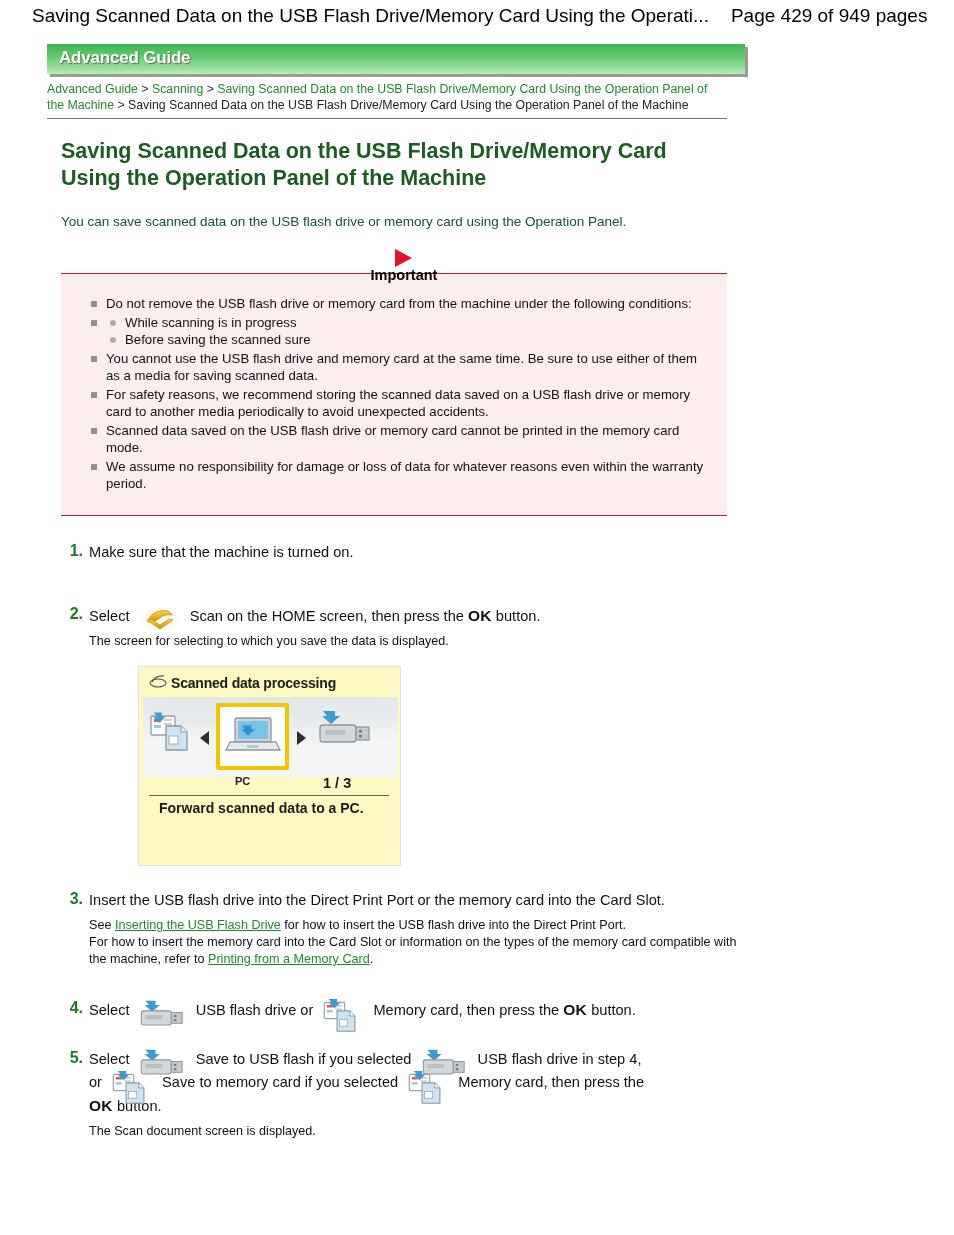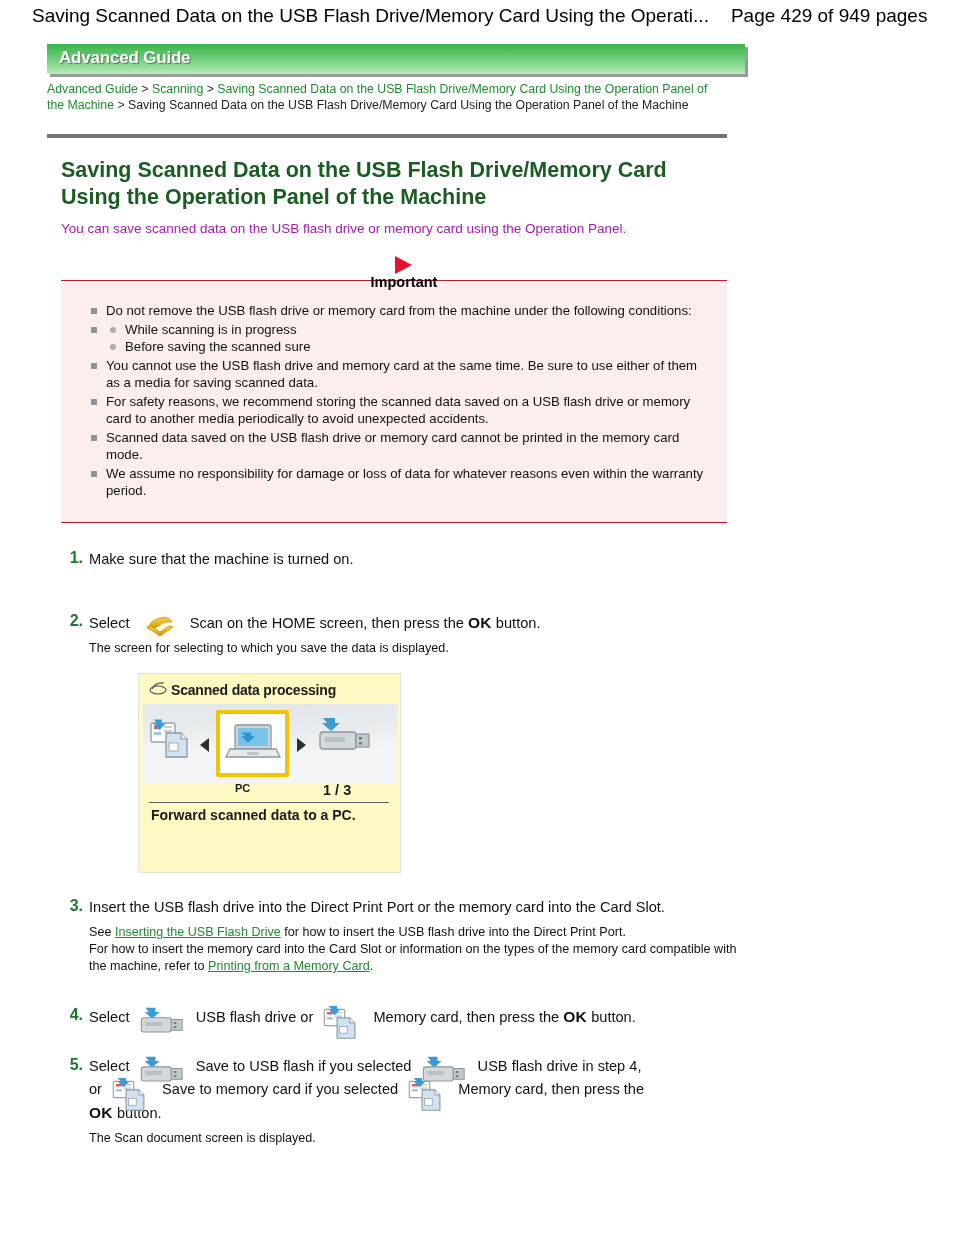--- a/index.html
+++ b/index.html
@@ -67,45 +67,45 @@
     letter-spacing: -0.2px;
   }
 
   
   .breadcrumb {
     margin-top: 7px;
     width: 680px;
     font-size: 12.3px;
     line-height: 16px;
     color: #222;
-    padding-bottom: 21px;
-    border-bottom: 4px solid #737373;
+    padding-bottom: 5px;
+    border-bottom: 1px solid #737373;
   }
   .crumb-link {
     color: #1f8a2e;
     text-decoration: none;
   }
   .crumb-sep { color: #333; }
   .crumb-current { color: #222; }
 
   
   h1.doc-title {
     margin: 19px 0 0 14px;
     font-size: 21.5px;
     line-height: 27px;
     font-weight: bold;
     color: #1a5c22;
     width: 660px;
   }
 
   p.intro {
-    margin: 9px 0 0 14px;
+    margin: 21px 0 0 14px;
     font-size: 13.5px;
     line-height: 18px;
-    color: #a21caf;
+    color: #14532d;
   }
 
   
   .important-head {
     margin: 18px 0 0 14px;
     display: flex;
     align-items: center;
     height: 20px;
     flex-direction: column;
   }
@@ -334,21 +334,21 @@
   .lcd-divider2 {
     position: absolute;
     left: 10px;
     top: 128px;
     width: 240px;
     height: 1px;
     background: #5d6164;
   }
   .lcd-desc {
     position: absolute;
-    left: 12px;
+    left: 20px;
     top: 132px;
     width: 210px;
     font-size: 14px;
     font-weight: bold;
     line-height: 18px;
     color: #1b1b1b;
   }
 </style>
 </head>
 <body>

